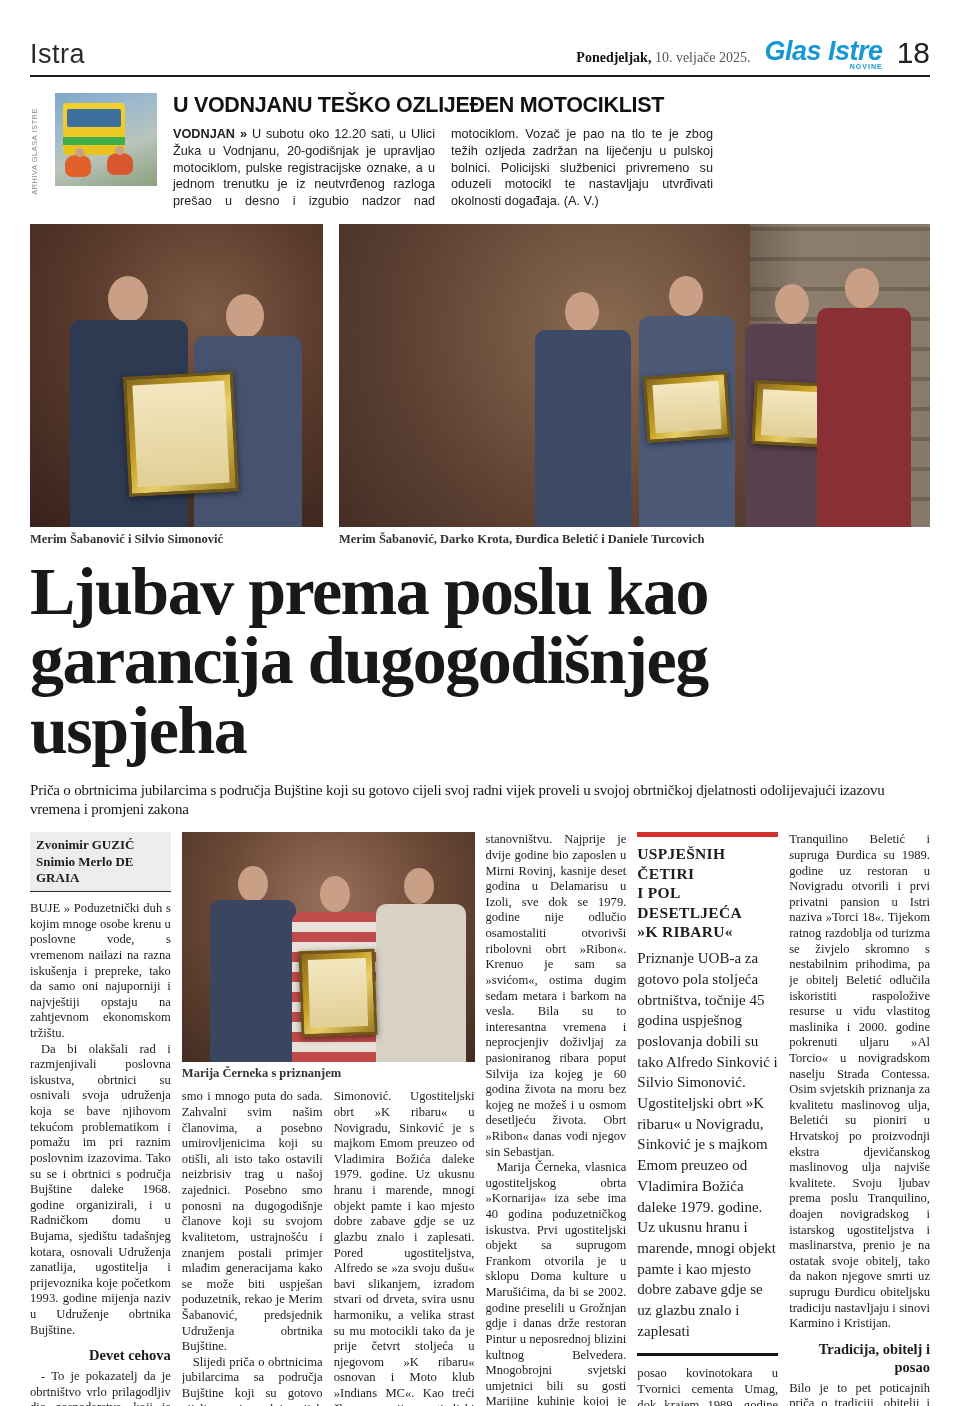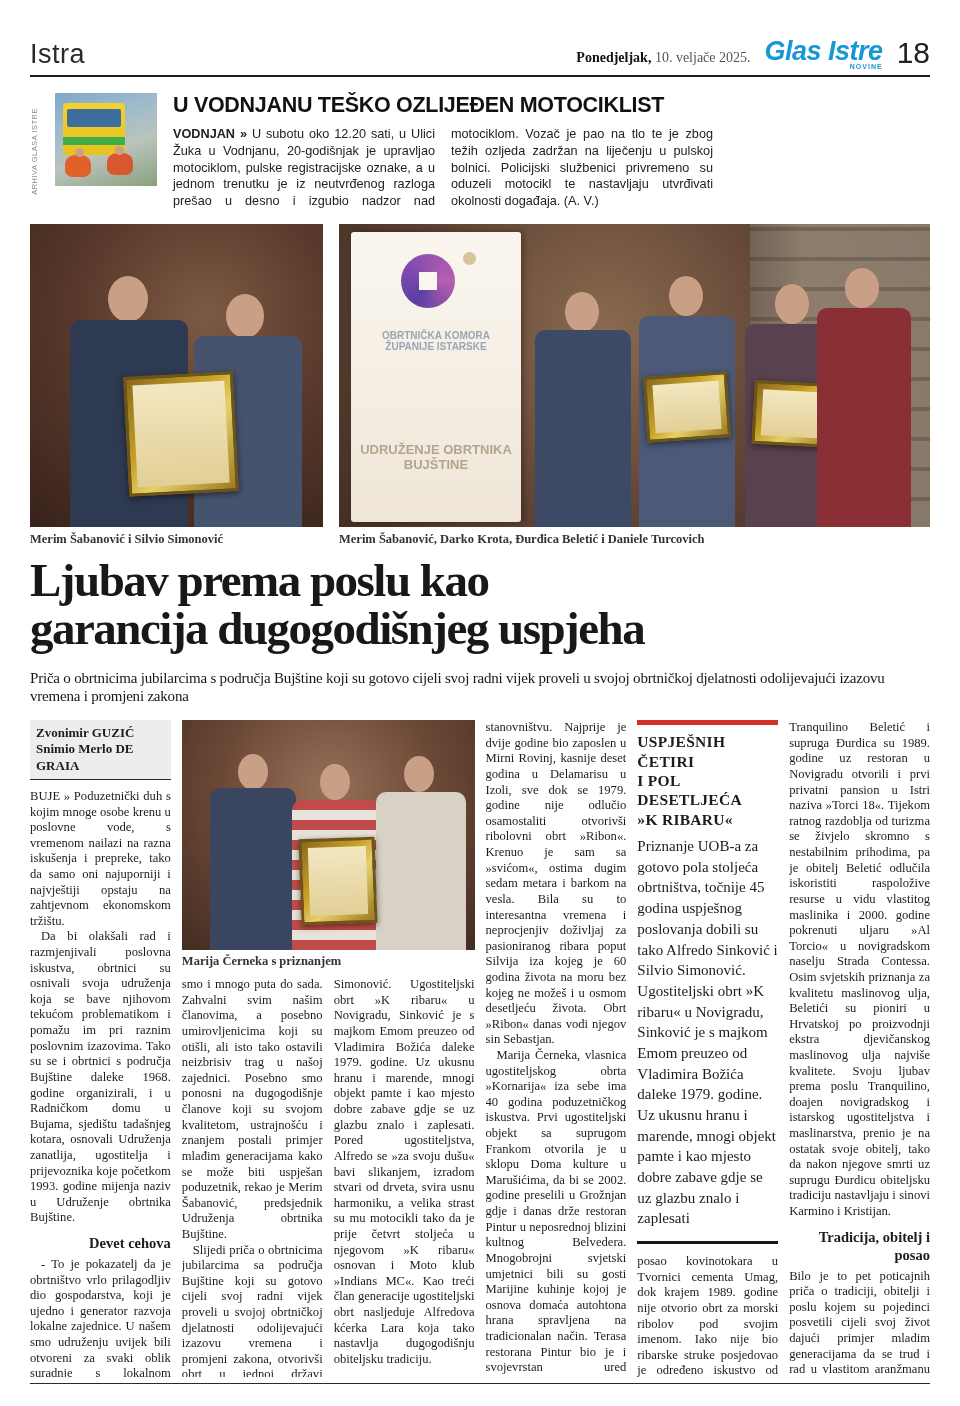--- a/index.html
+++ b/index.html
@@ -56,21 +56,21 @@
   .stonewall { position:absolute; right:0; top:0; width:180px; height:100%; background:
       linear-gradient(90deg, rgba(0,0,0,.25), rgba(0,0,0,0) 30%),
       repeating-linear-gradient(0deg,#9a8d7c 0 26px,#7d7060 26px 30px); opacity:.8; }
   .caps { display:flex; gap:16px; margin-top:5px; }
   .cap { font-size:12.5px; font-weight:bold; color:#333; }
   .cap-l { width:293px; } .cap-r { flex:1; }
 
   
   .kicker { margin-top:10px; background:#e8f3fb; padding:3px 6px 4px 2px; font-size:21px; font-weight:bold; letter-spacing:-.2px; }
   .kicker-tag { color:#1486cc; margin-right:6px; }
-  .headline { margin-top:10px; font-weight:bold; font-size:47px; line-height:1.02; letter-spacing:-1.5px; color:#181818; white-space:pre-line; }
+  .headline { margin-top:10px; font-weight:bold; font-size:68px; line-height:1.02; letter-spacing:-1.5px; color:#181818; white-space:pre-line; }
   .deck { margin-top:16px; font-size:15px; font-weight:normal; line-height:1.25; color:#161616; width:905px; letter-spacing:-.2px; }
 
   
   .bodygrid { margin-top:14px; display:grid; grid-template-columns:repeat(6,1fr); gap:11px; height:664px; overflow:hidden;
               border-bottom:1px solid #2a2a2a; padding-bottom:6px; }
   .col { overflow:hidden; font-size:12.6px; line-height:1.24; }
   .col p { text-align:justify; hyphens:auto; margin:0; }
   .col p.ind { text-indent:11px; }
   .byline { background:#ededed; padding:5px 6px; font-weight:bold; font-size:13px; line-height:1.25; border-bottom:1.5px solid #2a2a2a; margin-bottom:9px; }
   .subhead { font-size:14.5px; font-weight:bold; margin:9px 0 4px;text-align:right; }
@@ -126,26 +126,20 @@
       <div class="head" style="left:78px;top:52px;width:40px;height:46px;"></div>
       <div class="torso" style="left:40px;top:96px;width:118px;height:210px;background:#2e3a52;"></div>
       <div class="head" style="left:196px;top:70px;width:38px;height:44px;"></div>
       <div class="torso" style="left:164px;top:112px;width:108px;height:195px;background:#46536e;"></div>
       <div class="frame-award" style="left:96px;top:150px;width:110px;height:120px;transform:rotate(-3deg);">
         <div class="frame-inner"></div>
       </div>
     </div>
     <div class="photo photo-right">
       <div class="stonewall"></div>
-      <div class="rollup" style="left:12px;top:8px;width:170px;height:290px;">
-        <div class="rollup-logo" style="left:50px;top:22px;"></div>
-        <div class="rollup-dot" style="left:112px;top:20px;"></div>
-        <div class="rollup-t1" style="left:8px;top:98px;width:154px;font-size:10px;color:#9aa6b5;">OBRTNIČKA KOMORA ŽUPANIJE ISTARSKE</div>
-        <div class="rollup-t1" style="left:8px;top:210px;width:154px;font-size:13px;color:#b3a58e;">UDRUŽENJE OBRTNIKA BUJŠTINE</div>
-      </div>
       <div class="head" style="left:226px;top:68px;width:34px;height:40px;"></div>
       <div class="torso" style="left:196px;top:106px;width:96px;height:200px;background:#3c4a66;"></div>
       <div class="head" style="left:330px;top:52px;width:34px;height:40px;"></div>
       <div class="torso" style="left:300px;top:92px;width:96px;height:214px;background:#4c5a78;"></div>
       <div class="frame-award" style="left:306px;top:150px;width:84px;height:66px;transform:rotate(-4deg);">
           <div class="frame-inner"></div>
         </div>
       <div class="head" style="left:436px;top:60px;width:34px;height:40px;"></div>
       <div class="torso" style="left:406px;top:100px;width:96px;height:206px;background:#5a4150;"></div>
       <div class="frame-award" style="left:414px;top:158px;width:82px;height:64px;transform:rotate(3deg);">

